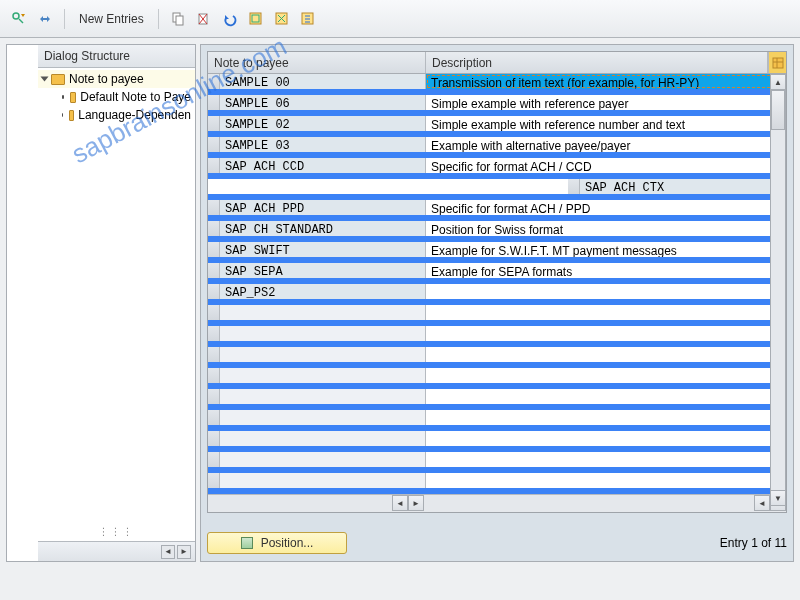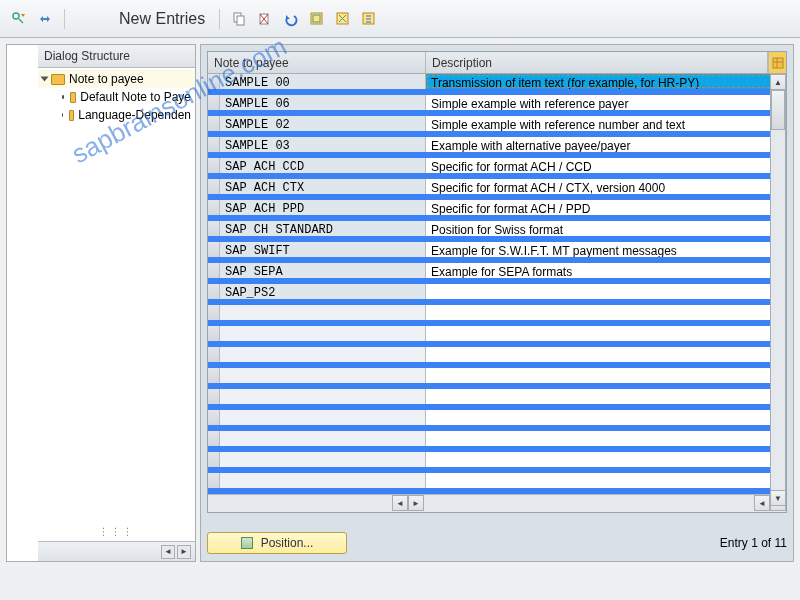--- a/index.html
+++ b/index.html
@@ -16,23 +16,22 @@
     padding: 0 8px;
     gap: 4px;
   }
   .toolbar-btn {
     width: 22px; height: 22px;
     display: flex; align-items: center; justify-content: center;
     border: 1px solid transparent;
     cursor: pointer;
   }
   .toolbar-label {
-    font-size: 16px; color: #333; padding: 0 6px;
+    font-size: 12px; color: #333; padding: 0 6px;
     cursor: pointer;
-    margin-left: 40px;
   }
   .sep { width: 1px; height: 20px; background: #c5c9cd; margin: 0 4px; }
   
   .content {
     display: flex;
     height: 530px;
     padding: 6px;
     gap: 4px;
   }
   
@@ -355,21 +354,20 @@
               <div class="td2">Example with alternative payee/payer</div>
             </div>
             <div class="tr">
               <div class="td-mark"></div>
               <div class="td1">SAP ACH CCD</div>
               <div class="td2">Specific for format ACH / CCD</div>
             </div>
             <div class="tr">
               <div class="td-mark"></div>
               <div class="td1">SAP ACH CTX</div>
-              <div class="td2">Specific for format ACH / CTX, version 4000</div>
             </div>
             <div class="tr">
               <div class="td-mark"></div>
               <div class="td1">SAP ACH PPD</div>
               <div class="td2">Specific for format ACH / PPD</div>
             </div>
             <div class="tr">
               <div class="td-mark"></div>
               <div class="td1">SAP CH STANDARD</div>
               <div class="td2">Position for Swiss format</div>

